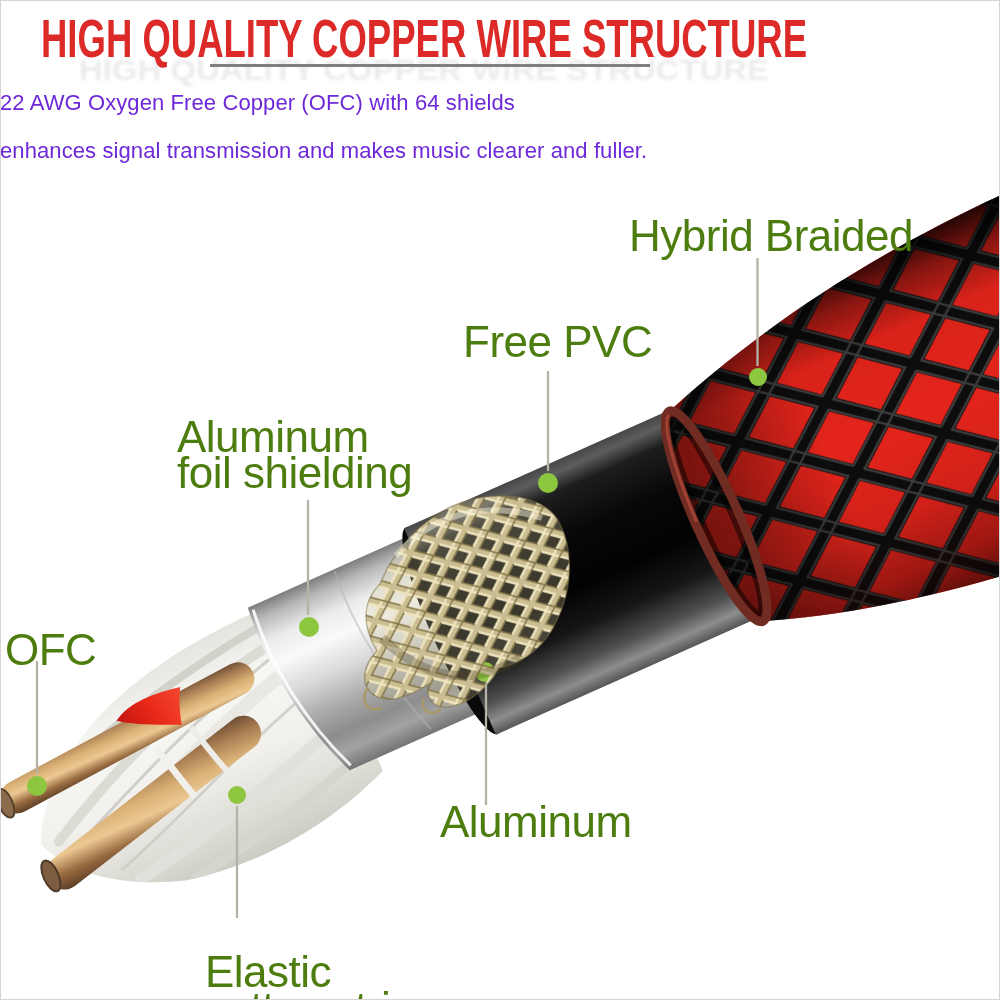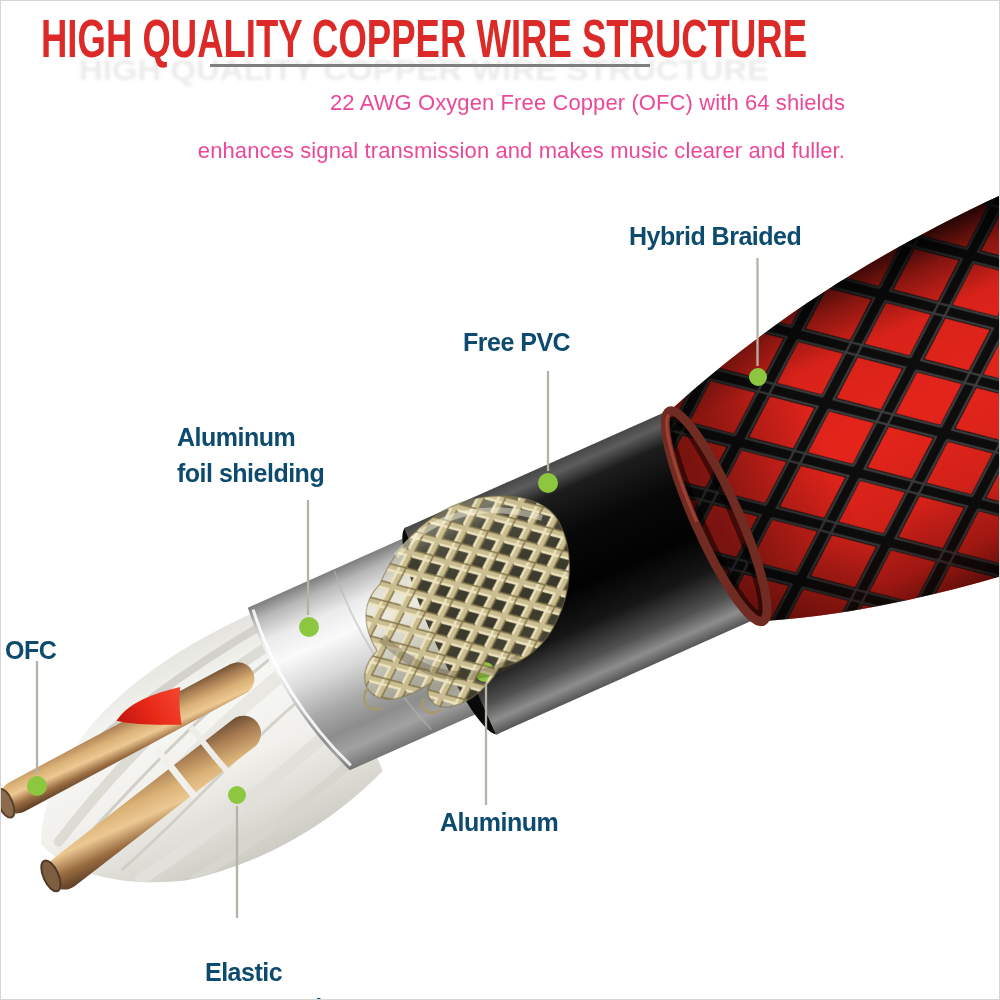--- a/index.html
+++ b/index.html
@@ -4,27 +4,27 @@
 <style>
   html,body{margin:0;padding:0;}
   body{
     width:1000px;height:1000px;position:relative;background:#ffffff;
     font-family:"Liberation Sans", sans-serif;overflow:hidden;
   }
   .frame{position:absolute;inset:0;border:1px solid #d5d5d5;pointer-events:none;z-index:60;}
   #cable-svg{position:absolute;left:0;top:0;z-index:1;}
   .divider{position:absolute;left:210px;top:64px;width:440px;height:3px;background:#7f7f7f;z-index:10;}
   .subtitle{
-    position:absolute;left:0;width:845px;text-align:right;
-    font-size:22px;color:#ec4899;z-index:10;letter-spacing:0.1px;
+    position:absolute;left:0;width:845px;text-align:left;
+    font-size:22px;color:#6d28d9;z-index:10;letter-spacing:0.1px;
   }
   .subtitle.line1{top:90px;}
   .subtitle.line2{top:130px;margin-top:8px;}
   .lbl{
-    position:absolute;font-size:25px;font-weight:700;color:#0c4a6e;
+    position:absolute;font-size:44px;font-weight:400;color:#4d7c0f;
     line-height:36px;white-space:pre-line;letter-spacing:-0.5px;z-index:10;
   }
   .lbl-hybrid{left:629px;top:218px;}
   .lbl-rohs{left:463px;top:324px;}
   .lbl-aluminum{left:177px;top:419px;}
   .lbl-ofc{left:5px;top:632px;}
   .lbl-shielding{left:440px;top:804px;}
   .lbl-elastic{left:205px;top:918px;margin-top:36px;}
 </style>
 </head>

